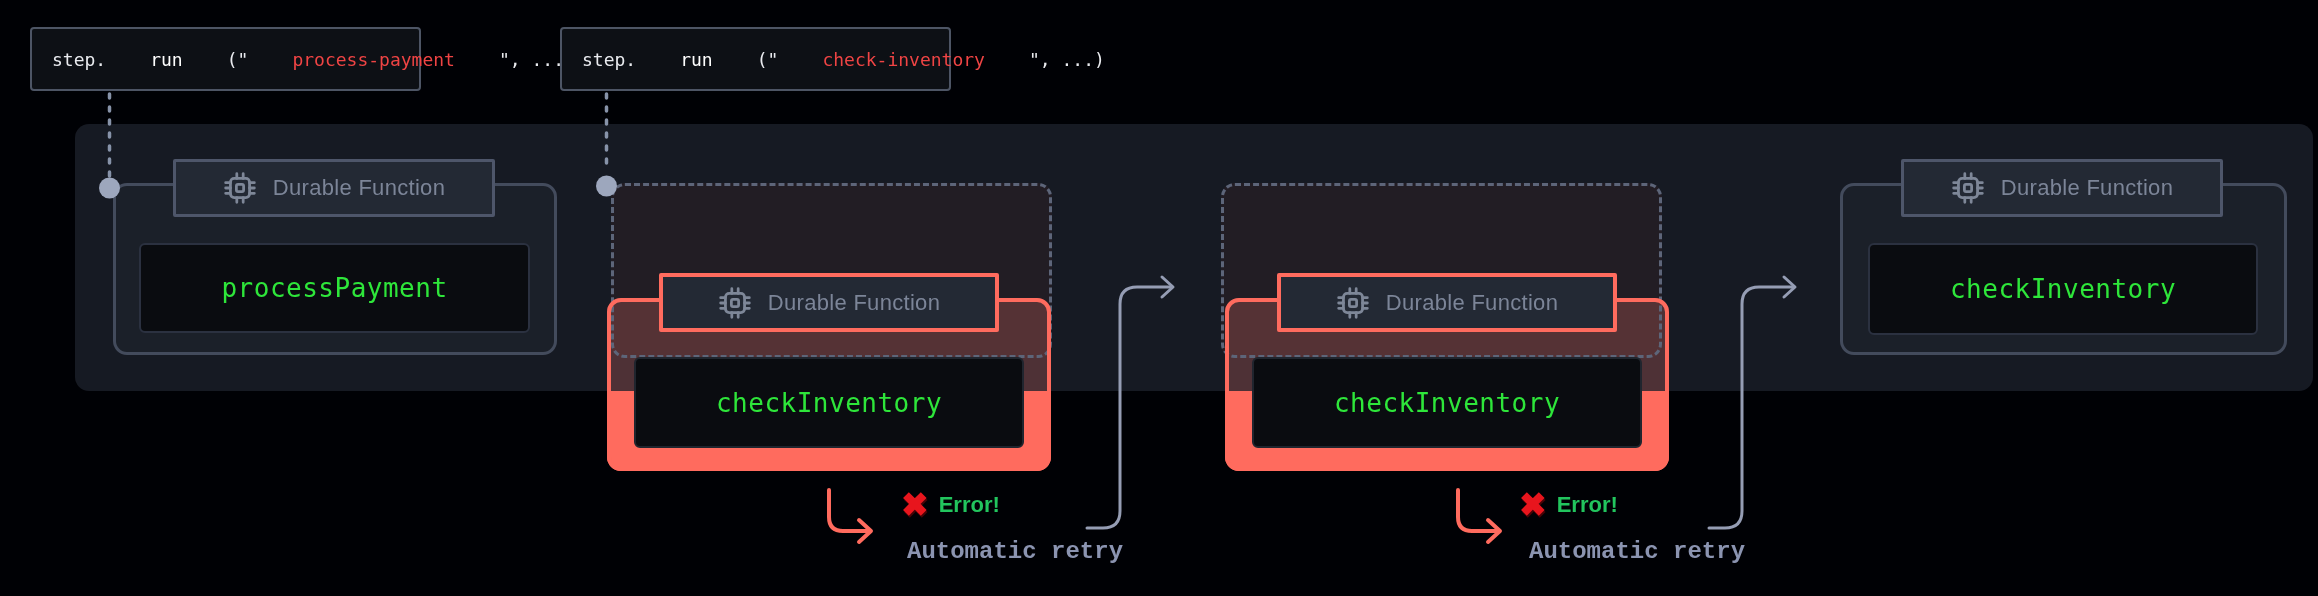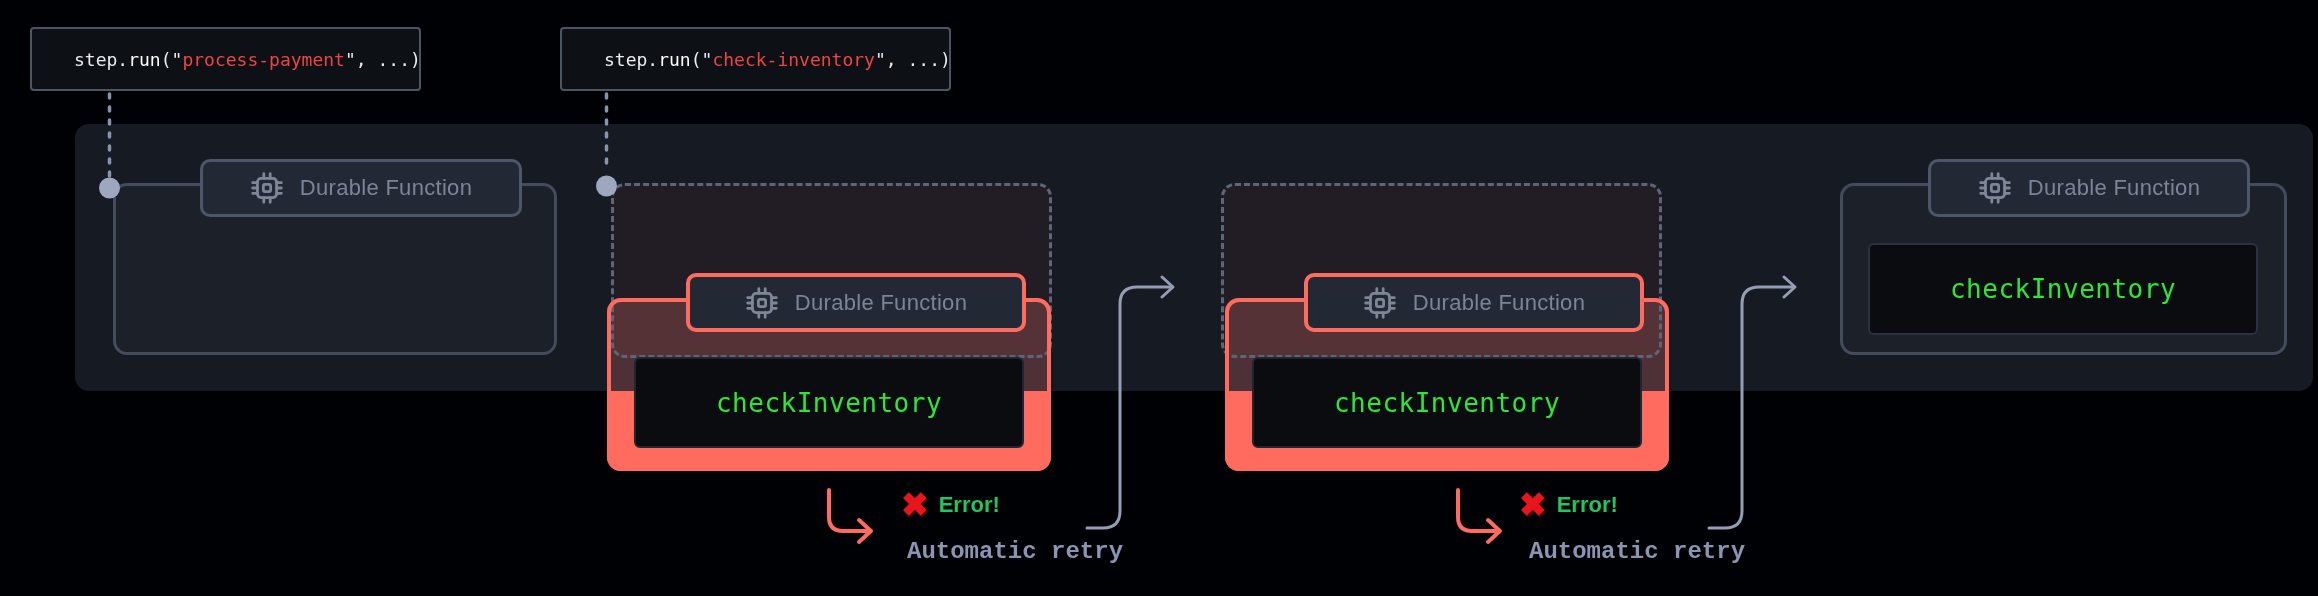--- a/index.html
+++ b/index.html
@@ -26,21 +26,21 @@
   .red-border.a1{left:607px;top:298px;width:444px;height:173px;}
   .red-border.a2{left:1225px;top:298px;width:444px;height:173px;}
 
   
   .card{border:3px solid #434b5c;border-radius:14px;background:#1b2029;}
   .card.g1{left:113px;top:183px;width:444px;height:172px;}
   .card.g4{left:1840px;top:183px;width:447px;height:172px;}
 
   
   .badge{display:flex;align-items:center;justify-content:center;gap:16px;
-         background:#232934;border-radius:10px;margin-left:27px;}
+         background:#232934;border-radius:2px;}
   .badge.gray{border:3px solid #4e566a;}
   .badge.red{border:4px solid #ff6b5e;}
   .badge.g1{left:173px;top:159px;width:322px;height:58px;}
   .badge.g4{left:1901px;top:159px;width:322px;height:58px;}
   .badge.a1{left:659px;top:273px;width:340px;height:59px;}
   .badge.a2{left:1277px;top:273px;width:340px;height:59px;}
   .badge-label{font-size:22px;font-weight:500;color:#7c8598;letter-spacing:0.3px;}
   .chip{width:34px;height:34px;flex:0 0 auto;}
 
   
@@ -61,22 +61,22 @@
   .err.e2{left:1519px;top:488px;}
   .xmark{font-size:33px;font-weight:bold;color:#e8151d;line-height:1;
          text-shadow:1px 2px 0 rgba(130,5,10,0.55);}
   .err-title{font-size:22px;font-weight:700;color:#22c55e;}
   .retry{font-size:24px;font-weight:700;color:#8b94b1;font-family:Liberation Mono, monospace;}
   .retry.r1{left:907px;top:538px;}
   .retry.r2{left:1529px;top:538px;}
 
   
   .code-box{display:flex;align-items:center;background:#0d1015;border:2px solid #4d5565;
-            border-radius:4px;padding-left:42px;
-            font-family:"DejaVu Sans Mono",monospace;font-size:18px;white-space:pre;}
+            border-radius:4px;padding-left:20px;
+            font-family:"DejaVu Sans Mono",monospace;font-size:18px;white-space:pre;gap:44px;}
   .code-box.c1{left:30px;top:27px;width:391px;height:64px;}
   .code-box.c2{left:560px;top:27px;width:391px;height:64px;}
   .tok-plain{color:#e9ebef;}
   .tok-func{color:#ffffff;}
   .tok-string{color:#ef4444;}
 </style>
 </head>
 <body>
 
 <div class="stage">
@@ -90,20 +90,23 @@
   <div class="abs ghost a2"></div>
 
   <div class="abs card g1"></div>
   <div class="abs badge gray g1">
     <svg class="chip" viewBox="0 0 32 32" fill="none" stroke="#7e8798" stroke-width="2.6" stroke-linecap="round">
       <rect x="7" y="7" width="18" height="18" rx="3.5"></rect>
       <rect x="12.6" y="12.6" width="6.8" height="6.8" rx="1.5"></rect>
       <path d="M13 2.5V7 M19 2.5V7 M13 25v4.5 M19 25v4.5 M2.5 11H7 M2.5 16H7 M2.5 21H7 M25 11h4.5 M25 16h4.5 M25 21h4.5"></path>
     </svg>
     <span class="badge-label">Durable Function</span>
+  </div>
+  <div class="abs fn-box g1">
+    <span class="fn-text">processPayment</span>
   </div>
 
   <div class="abs card g4"></div>
   <div class="abs badge gray g4">
     <svg class="chip" viewBox="0 0 32 32" fill="none" stroke="#7e8798" stroke-width="2.6" stroke-linecap="round">
       <rect x="7" y="7" width="18" height="18" rx="3.5"></rect>
       <rect x="12.6" y="12.6" width="6.8" height="6.8" rx="1.5"></rect>
       <path d="M13 2.5V7 M19 2.5V7 M13 25v4.5 M19 25v4.5 M2.5 11H7 M2.5 16H7 M2.5 21H7 M25 11h4.5 M25 16h4.5 M25 21h4.5"></path>
     </svg>
     <span class="badge-label">Durable Function</span>

